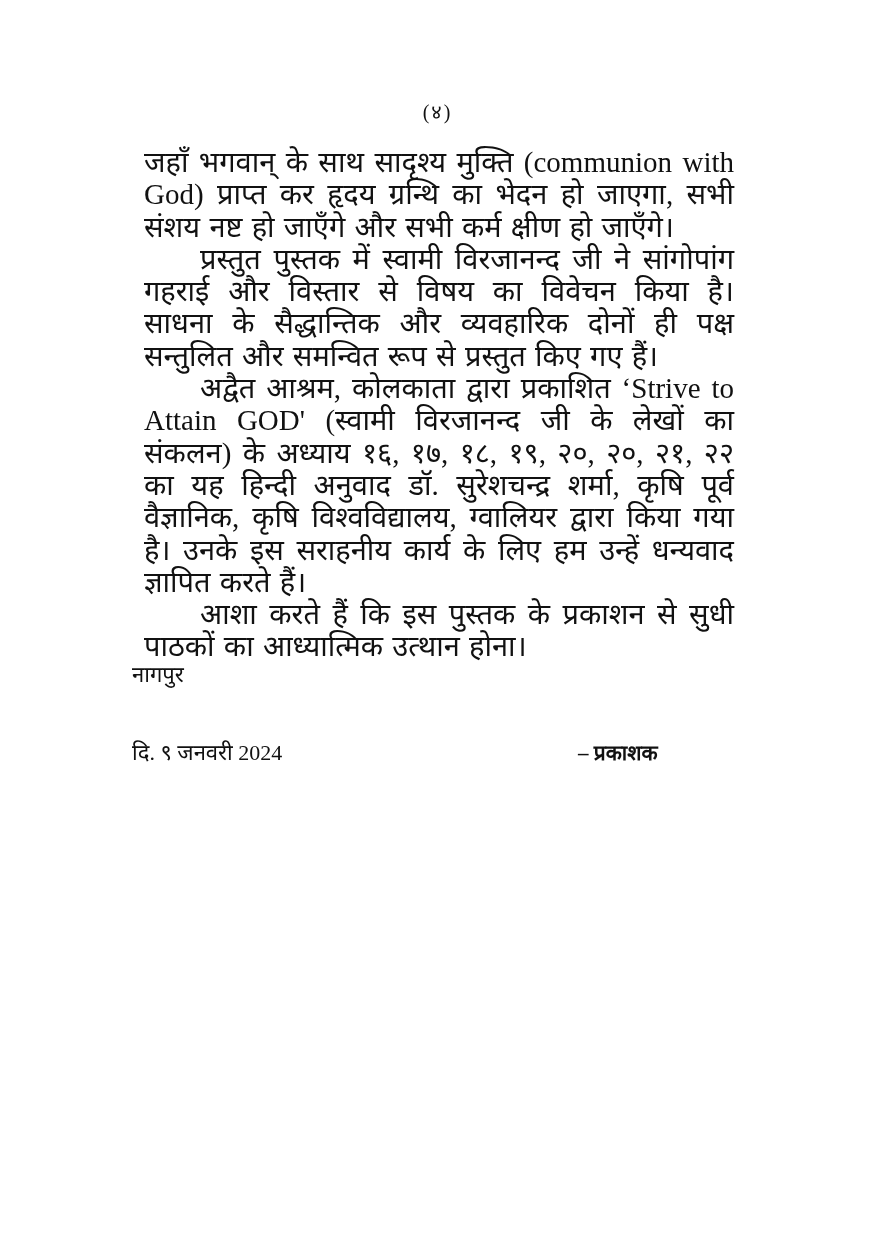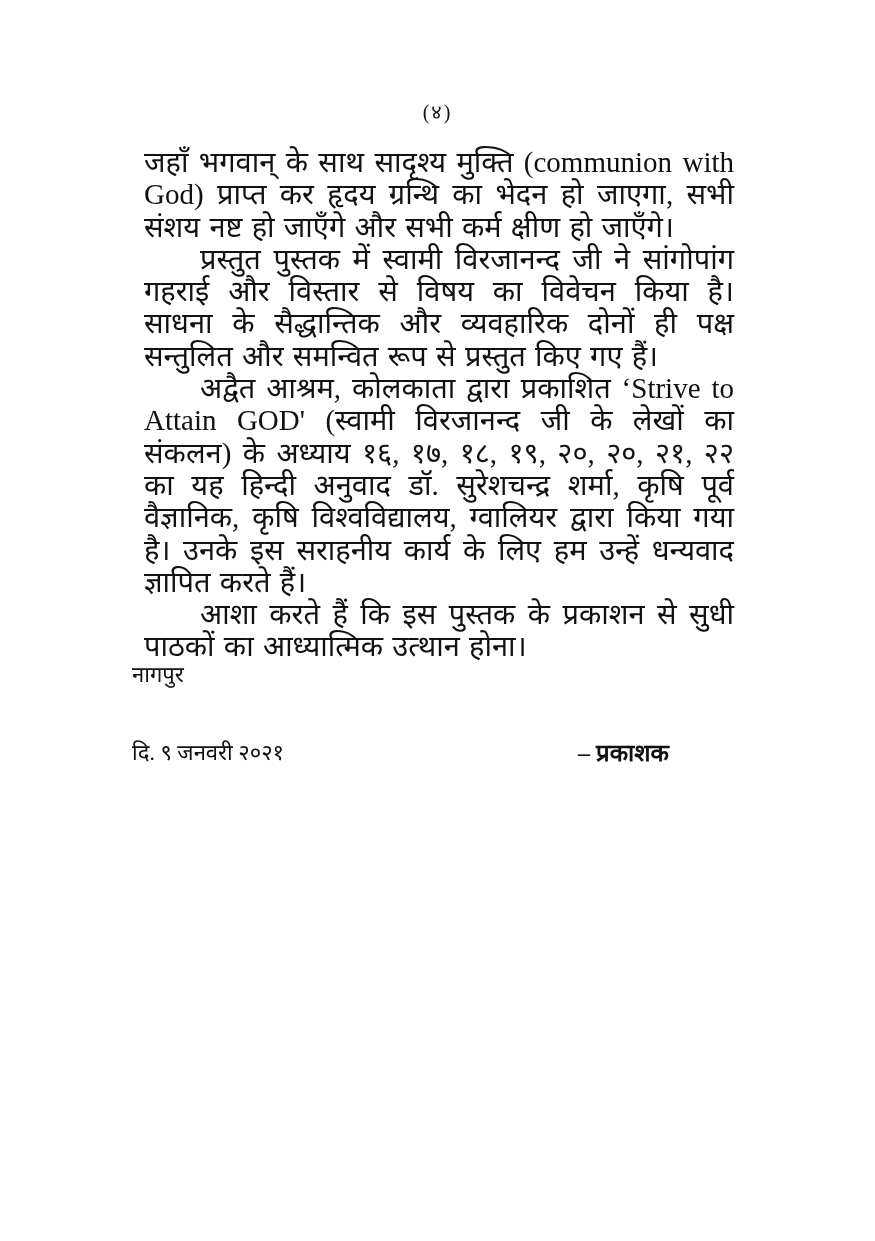--- a/index.html
+++ b/index.html
@@ -54,39 +54,39 @@
   .footer-line {
     position: relative;
     white-space: nowrap;
     margin-top: 48px;
   }
   .publisher {
     position: absolute;
     left: 446px;
     top: 0;
     font-weight: bold;
-    font-size: 24px;
+    font-size: 21px;
     white-space: nowrap;
   }
 </style>
 </head>
 <body>
 
 <div class="page">
 
   <div class="page-number">(४)</div>
 
   <div class="content">
     <p class="para">जहाँ भगवान् के साथ सादृश्य मुक्ति (communion with God) प्राप्त कर हृदय ग्रन्थि का भेदन हो जाएगा, सभी संशय नष्ट हो जाएँगे और सभी कर्म क्षीण हो जाएँगे।</p>
     <p class="para indented">प्रस्तुत पुस्तक में स्वामी विरजानन्द जी ने सांगोपांग गहराई और विस्तार से विषय का विवेचन किया है। साधना के सैद्धान्तिक और व्यवहारिक दोनों ही पक्ष सन्तुलित और समन्वित रूप से प्रस्तुत किए गए हैं।</p>
     <p class="para indented">अद्वैत आश्रम, कोलकाता द्वारा प्रकाशित ‘Strive to Attain GOD' (स्वामी विरजानन्द जी के लेखों का संकलन) के अध्याय १६, १७, १८, १९, २०, २०, २१, २२ का यह हिन्दी अनुवाद डॉ. सुरेशचन्द्र शर्मा, कृषि पूर्व वैज्ञानिक, कृषि विश्वविद्यालय, ग्वालियर द्वारा किया गया है। उनके इस सराहनीय कार्य के लिए हम उन्हें धन्यवाद ज्ञापित करते हैं।</p>
     <p class="para indented">आशा करते हैं कि इस पुस्तक के प्रकाशन से सुधी पाठकों का आध्यात्मिक उत्थान होना।</p>
   </div>
 
   <div class="footer">
     <div class="footer-line">नागपुर</div>
     <div class="footer-line">
-      <span>दि. ९ जनवरी २०२१</span>
+      <span>दि. ९ जनवरी 2024</span>
       <span class="publisher">– प्रकाशक</span>
     </div>
   </div>
 
 </div>
 
 </body></html>

